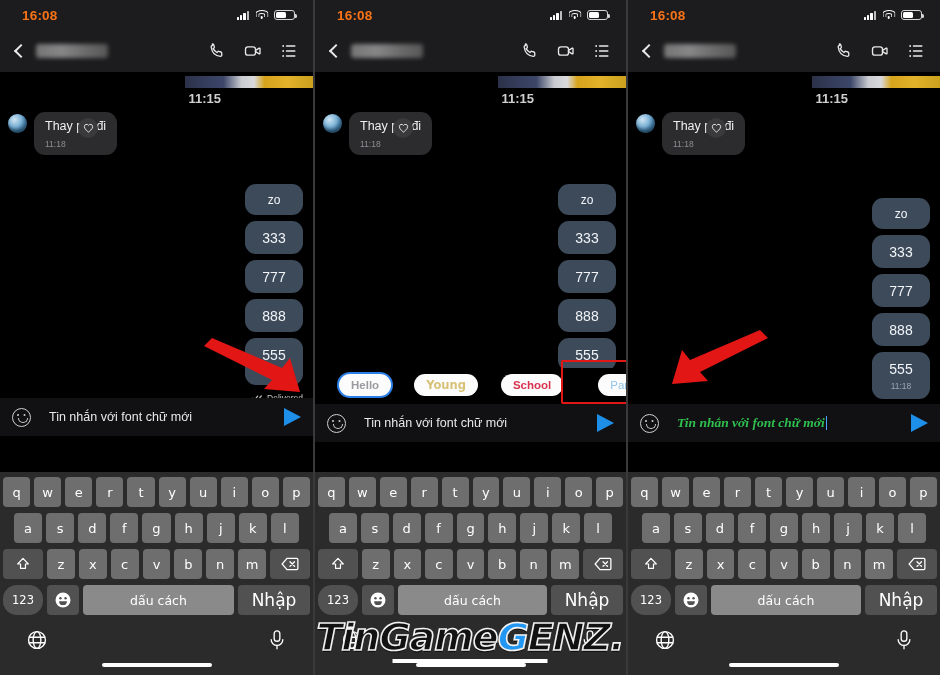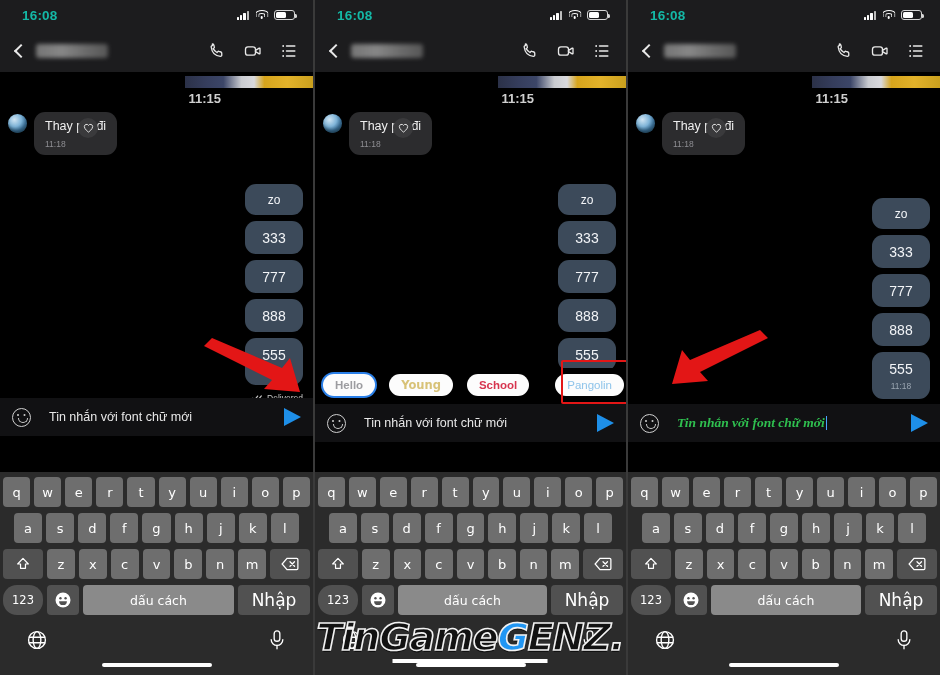--- a/index.html
+++ b/index.html
@@ -14,21 +14,21 @@
   .panel { position: relative; width: 313px; height: 675px; background: #000; overflow: hidden; }
   .panel + .panel { border-left: 2px solid #3a3a3a; }
   .panel.mid { width: 313px; }
   .panel.right { width: 314px; }
 
   
   .statusbar {
     height: 30px; background: #1c1c1e; display: flex; align-items: center;
     justify-content: space-between; padding: 0 18px 0 22px;
   }
-  .clock { color: #14b8a6; font-size: 13.5px; font-weight: bold; letter-spacing: .2px; }
+  .clock { color: #f97316; font-size: 13.5px; font-weight: bold; letter-spacing: .2px; }
   .status-icons { display: flex; align-items: center; gap: 6px; }
   .sig { display: flex; align-items: flex-end; gap: 1.2px; height: 10px; }
   .sig i { display: block; width: 2.2px; background: #fff; border-radius: .5px; }
   .sig i:nth-child(1){height:3.5px}.sig i:nth-child(2){height:5.5px}
   .sig i:nth-child(3){height:7.5px}.sig i:nth-child(4){height:9.5px;background:#bdbdbd}
   .wifi { position: relative; width: 13px; height: 10px; }
   .wifi b { position:absolute; border:1.6px solid #fff; border-bottom:none; border-radius:50% 50% 0 0; left:50%; transform:translateX(-50%); }
   .wifi b:nth-child(1){width:13px;height:6.5px;top:0}
   .wifi b:nth-child(2){width:7.5px;height:4px;top:3px}
   .wifi b:nth-child(3){width:2.6px;height:2.6px;top:6.2px;background:#fff;border-radius:50%;border:none}
@@ -84,21 +84,21 @@
     background: #3c4a5a; border-radius: 11px; min-width: 58px; padding: 9px 12px 8px 12px;
     color:#f2f4f7; font-size: 14px; text-align: center;
   }
   .bubble-out.sm { font-size: 12px; }
   .bubble-out .tm { color:#9aa5b1; font-size: 8.5px; margin-top: 4px; }
   .delivered { display:flex; align-items:center; gap:4px; color:#c9c9c9; font-size:8.5px; margin-top:2px; }
 
   
   .font-row {
     position: absolute; left: 0; right: 8px; display: flex; align-items: center;
-    gap: 14px; padding: 0 8px; height: 34px; background: #000;
+    gap: 23px; padding: 0 24px; height: 34px; background: #000;
   }
   .chip {
     background: #fcfcfc; border-radius: 14px; height: 22px; padding: 0 12px;
     display: flex; align-items: center; justify-content: center;
     font-size: 11.5px; font-weight: bold; white-space: nowrap; flex: 0 0 auto;
   }
   .chip.sel { box-shadow: 0 0 0 2px #2a7fe8; }
   .chip.c-hello { color:#9c9ca0; font-weight:600; }
   .chip.c-young { color:#d8c277; font-family:"DejaVu Sans", sans-serif; }
   .chip.c-school { color:#d7354f; }

